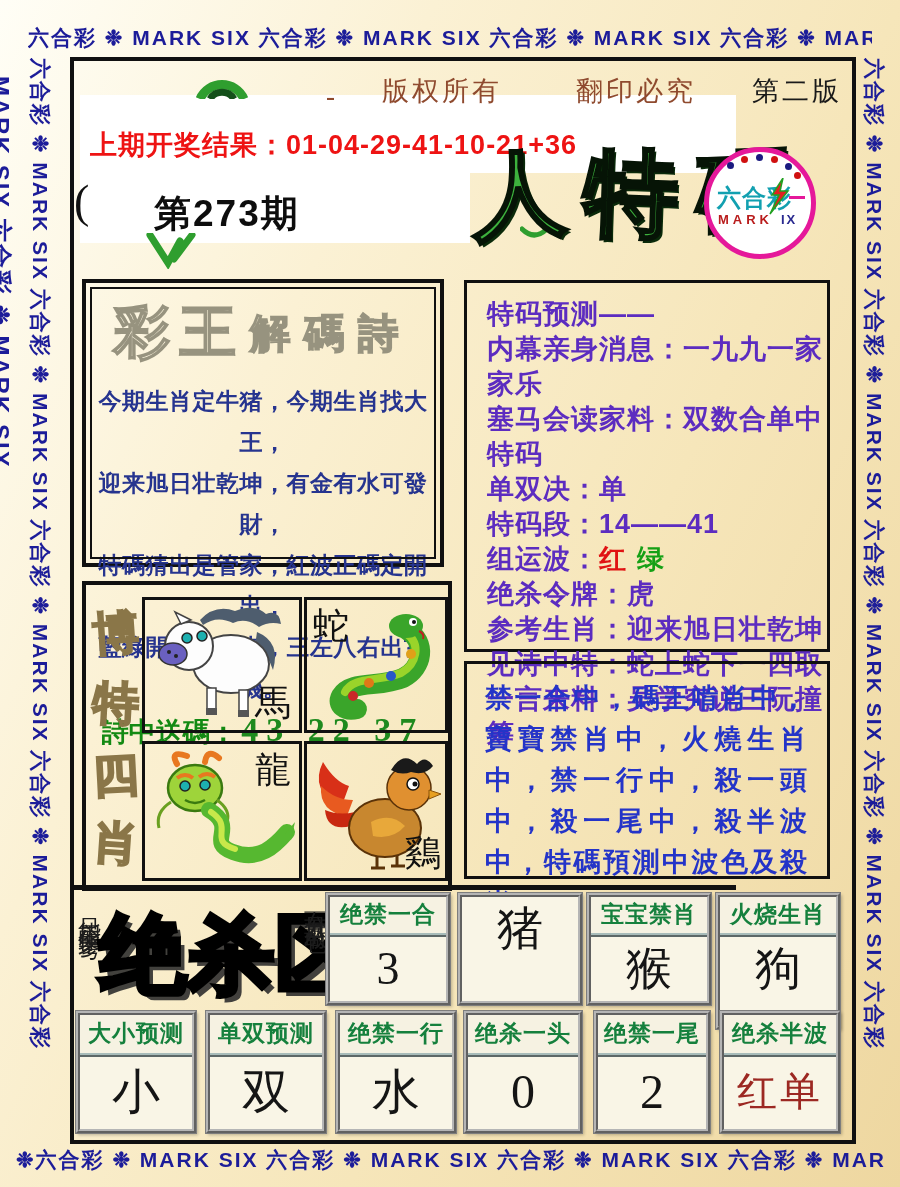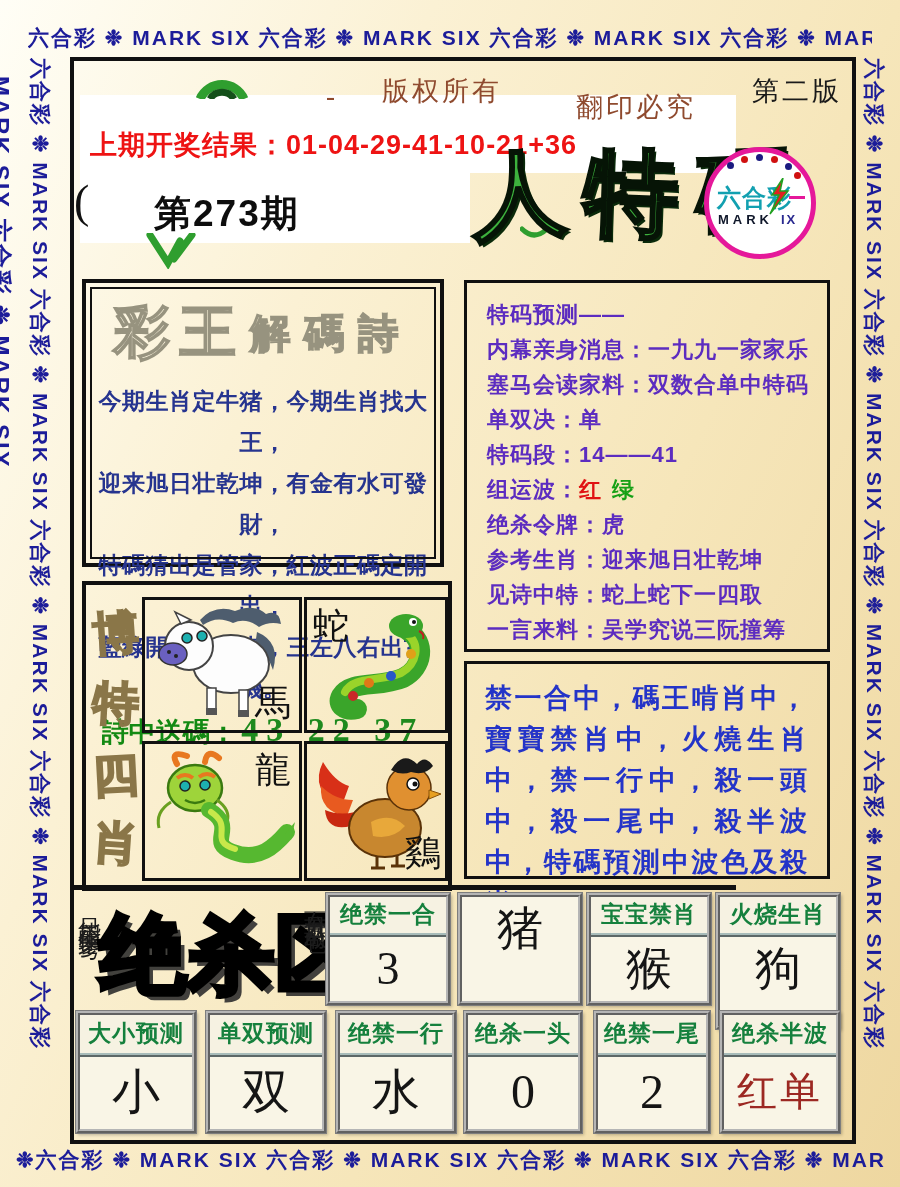--- a/index.html
+++ b/index.html
@@ -33,21 +33,21 @@
   .masthead span{display:inline-block;font-family:"Liberation Serif",serif;font-weight:bold;
         font-size:94px;line-height:1;color:#3db23d;-webkit-text-stroke:3px #061406;
         text-shadow:3px 3px 0 #0a2a0a;margin-right:14px;}
   .m0{transform:rotate(-3deg);}.m1{transform:rotate(2deg);}.m2{transform:rotate(-2deg);}
   
   .logo{left:630px;top:86px;width:102px;height:102px;background:#fff;border:5px solid #e5189a;
         border-radius:50%;z-index:2;}
   .logo .dot{position:absolute;width:7px;height:7px;border-radius:50%;}
   .logo-brand{position:absolute;left:8px;top:30px;font-size:24px;font-weight:bold;color:#12a0b0;letter-spacing:1px;}
   .logo-dash{position:absolute;left:80px;top:44px;width:16px;height:3px;background:#e5189a;}
-  .logo-mark{position:absolute;left:9px;top:60px;font-size:13px;font-weight:bold;color:#0f172a;letter-spacing:4px;}
+  .logo-mark{position:absolute;left:9px;top:60px;font-size:13px;font-weight:bold;color:#b91c1c;letter-spacing:4px;}
   .logo-ix{position:absolute;left:72px;top:60px;font-size:13px;font-weight:bold;color:#2a2a90;letter-spacing:2px;}
   .logo-bolt{position:absolute;left:58px;top:26px;}
   
   .poem-box{left:8px;top:218px;width:362px;height:288px;border:4px solid #101010;
             outline:2px solid #101010;outline-offset:-10px;text-align:center;padding-top:12px;box-sizing:border-box;}
   .hollow{color:transparent;-webkit-text-stroke:1.7px #97937f;font-family:Liberation Mono, monospace;font-weight:bold;}
   .poem-title-big{font-size:56px;letter-spacing:10px;vertical-align:middle;}
   .poem-title-small{font-size:40px;letter-spacing:14px;vertical-align:middle;}
   .poem-lines{margin-top:10px;}
   .poem-line{font-size:23px;font-weight:bold;color:#26348f;line-height:41px;
@@ -58,21 +58,21 @@
   
   .animal-box{left:8px;top:520px;width:362px;height:302px;border:4px solid #101010;}
   .corner-char{position:absolute;left:6px;width:48px;text-align:center;font-size:46px;
                font-family:"Liberation Serif",serif;font-weight:bold;color:transparent;
                -webkit-text-stroke:2px #8a7648;}
   .cell{position:absolute;border:3px solid #111;}
   .cell-label{position:absolute;font-size:36px;font-family:"Liberation Serif",serif;color:#111;z-index:2;}
   
   .pred-box{left:390px;top:219px;width:366px;height:372px;border:3px solid #101010;
             padding:14px 0 0 20px;box-sizing:border-box;}
-  .pred-line{font-size:22px;font-weight:bold;color:#5c2cc0;line-height:35px;letter-spacing:1px;}
+  .pred-line{font-size:27px;font-weight:bold;color:#5c2cc0;line-height:35px;letter-spacing:1px;}
   .wave-red{color:#e01212;}
   .wave-green{color:#15a015;margin-left:10px;}
   .ban-box{left:390px;top:600px;width:366px;height:218px;border:3px solid #101010;
            padding:14px 18px;box-sizing:border-box;}
   .ban-text{font-size:27px;font-weight:bold;color:#2434c8;line-height:41px;letter-spacing:2px;
             font-family:"Liberation Serif",serif;text-align:justify;}
   
   .divider{left:0;top:824px;width:662px;height:5px;background:#111;}
   .vnote{writing-mode:vertical-rl;text-orientation:upright;font-family:"Liberation Serif",serif;
          font-size:23px;color:#1c1c1c;letter-spacing:4px;}
@@ -112,21 +112,21 @@
   </svg>
   <svg class="abs remnant" style="left:70px;top:172px;" width="64" height="36">
     <path d="M6 2 L24 30 L36 8 M30 26 L48 2" fill="none" stroke="#2f9e2f" stroke-width="7" stroke-linecap="round"></path>
   </svg>
   <svg class="abs remnant" style="left:446px;top:162px;" width="30" height="20">
     <path d="M2 6 Q14 18 27 6" fill="none" stroke="#2f9e2f" stroke-width="5" stroke-linecap="round"></path>
   </svg>
 
   <span class="abs hdr hdr-brown over" style="left:252px;top:20px;">-</span>
   <span class="abs hdr hdr-brown over" style="left:308px;top:12px;">版权所有</span>
-  <span class="abs hdr hdr-brown over" style="left:502px;top:28px;">翻印必究</span>
+  <span class="abs hdr hdr-brown over" style="left:502px;top:12px;">翻印必究</span>
   <span class="abs hdr hdr-black over" style="left:678px;top:12px;">第二版</span>
 
   <div class="abs result-line over">
     <span>上期开奖结果：</span><span>01-04-29-41-10-21+36</span>
   </div>
 
   <span class="abs paren over">(</span>
   <span class="abs issue over">第273期</span>
 
   <div class="abs masthead over">

